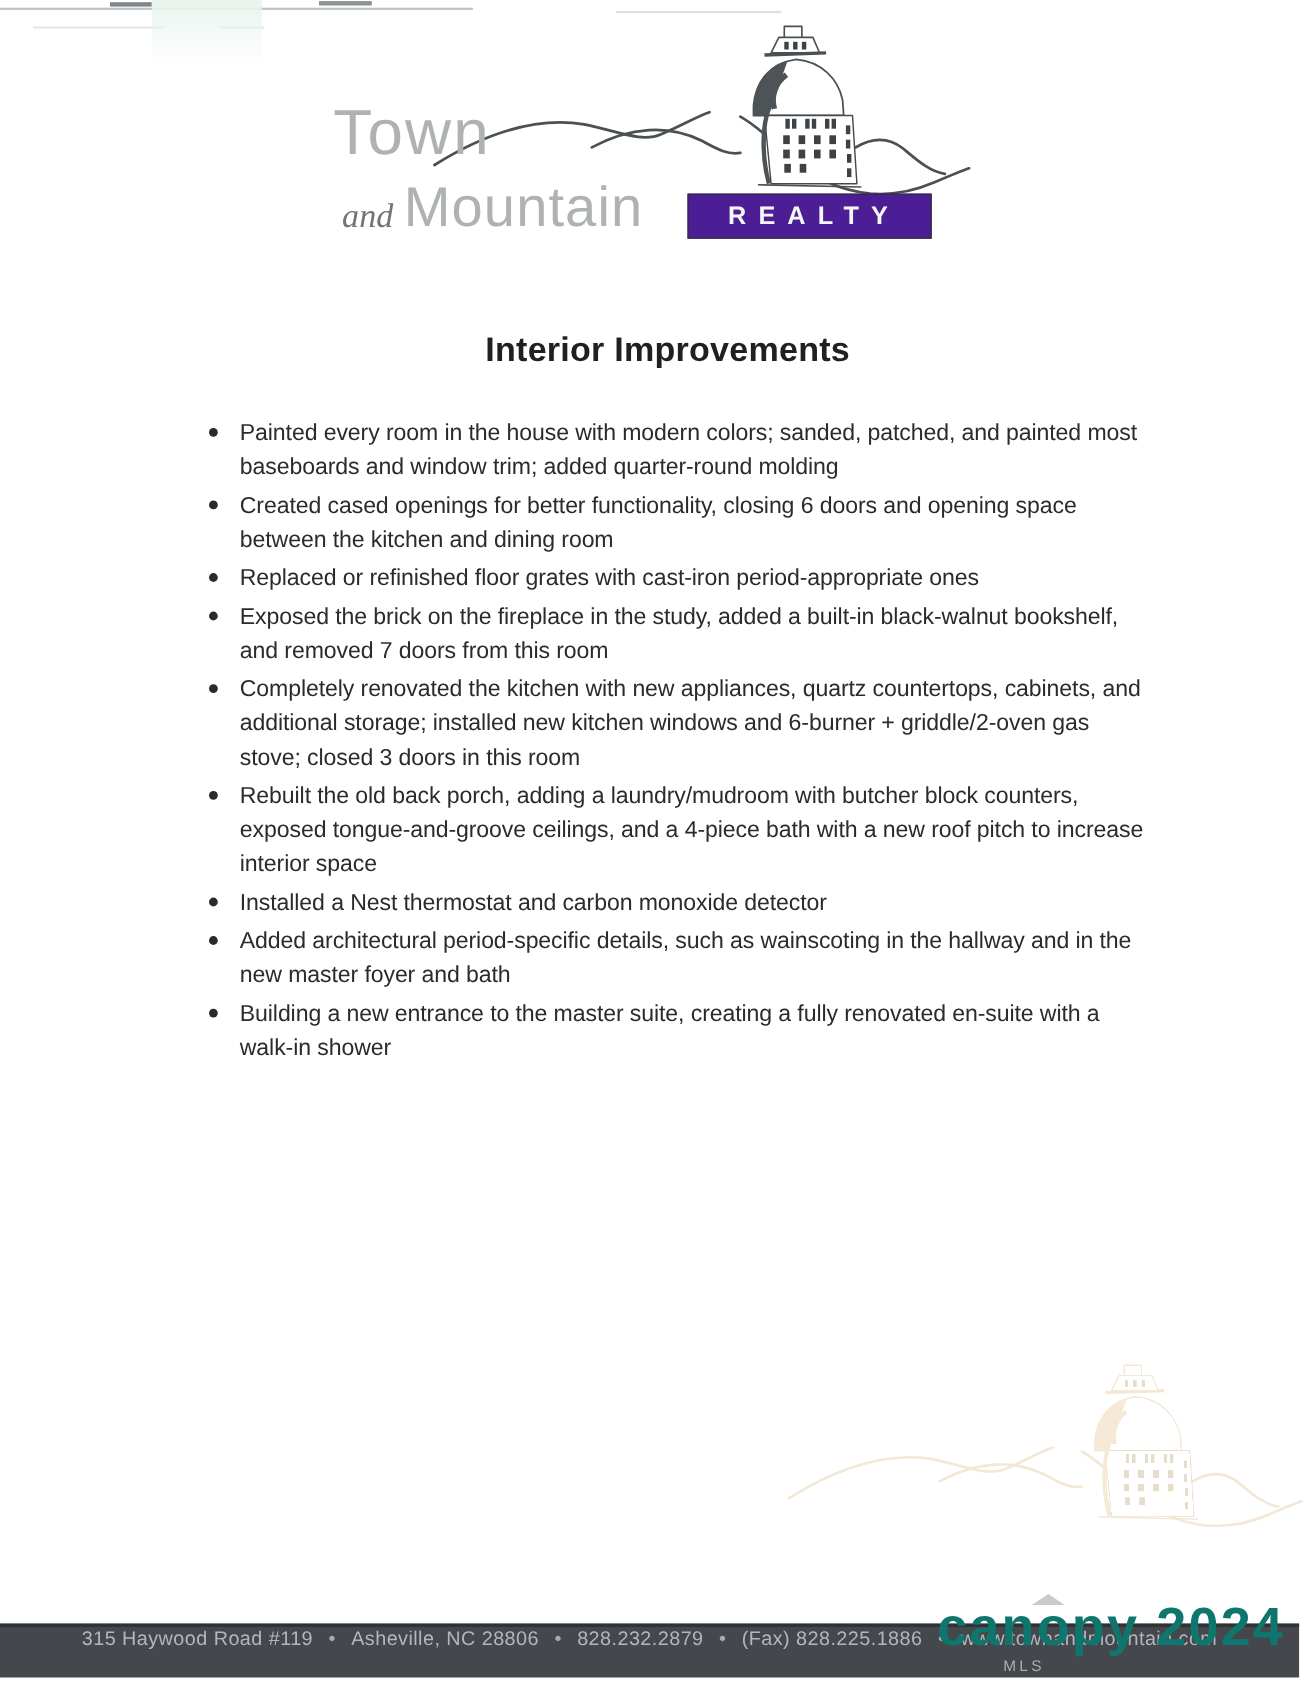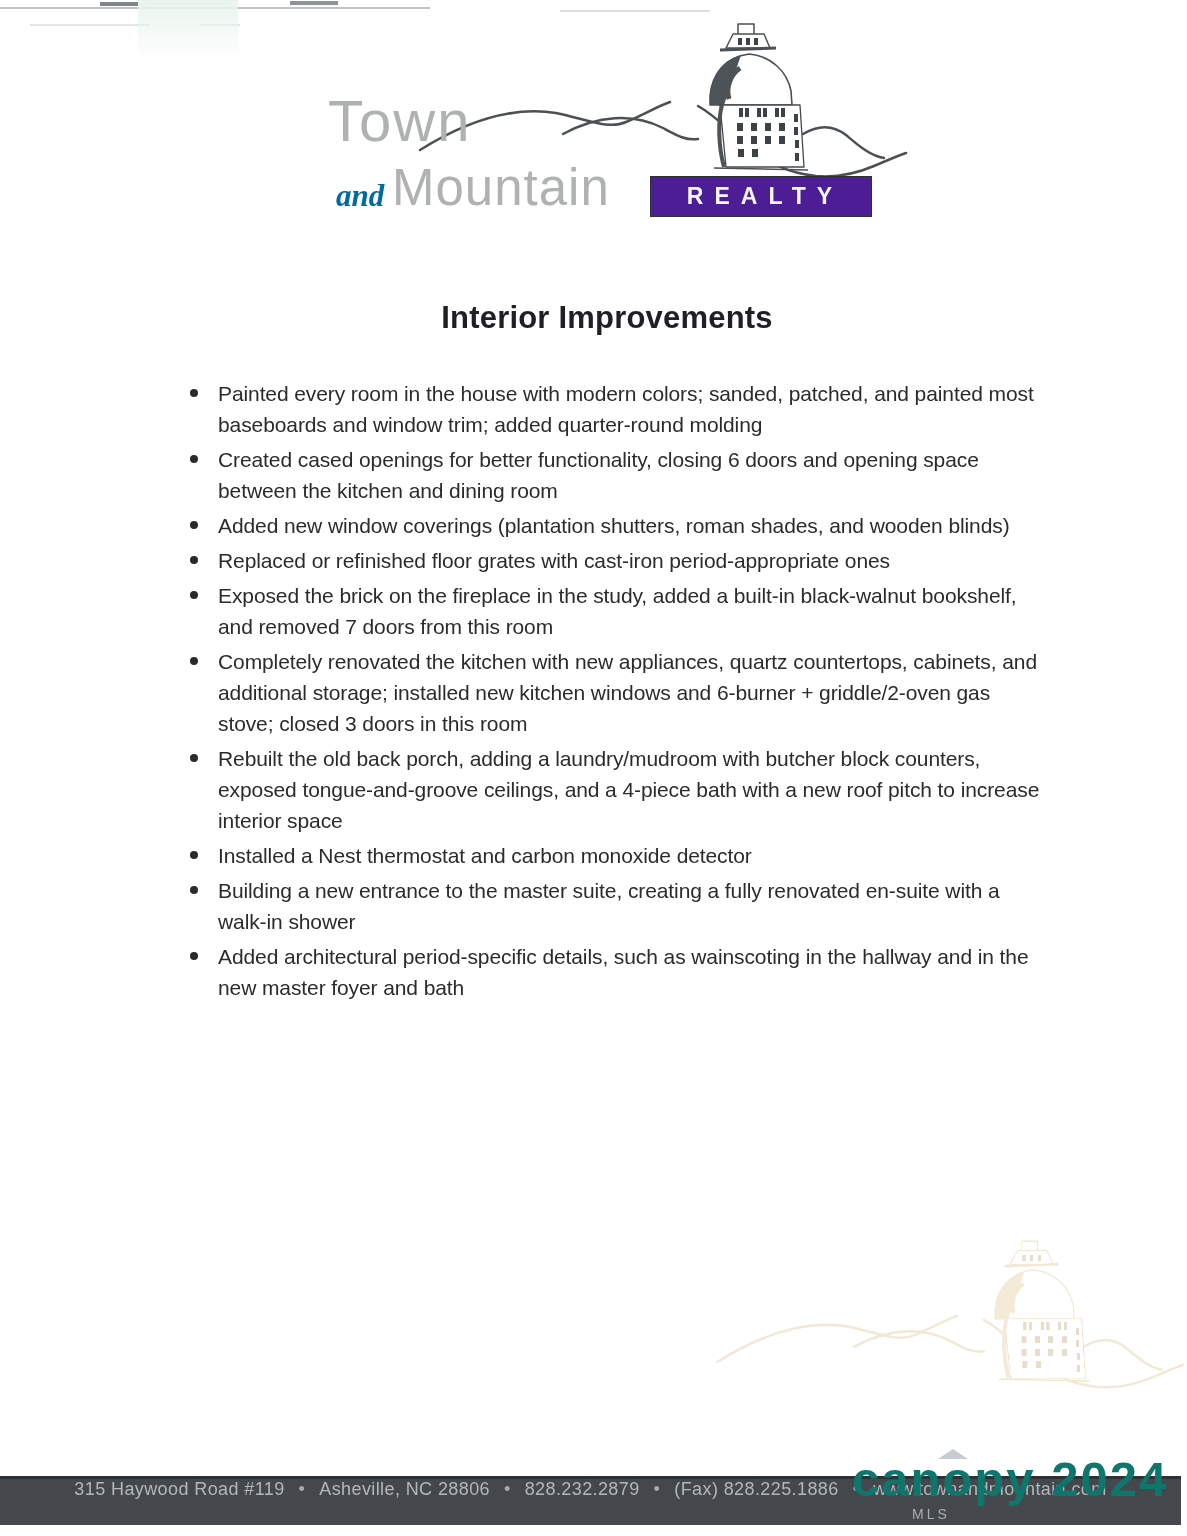--- a/index.html
+++ b/index.html
@@ -13,30 +13,30 @@
   .sl-b{left:100px;top:2px;width:38px;height:4px;background:#808689;}
   .sl-c{left:150px;top:0;width:80px;height:6px;background:#cfe7dc;}
   .sl-d{left:290px;top:1px;width:48px;height:4px;background:#8d9295;}
   .sl-e{left:560px;top:10px;width:150px;height:2px;background:#dcdfe0;}
   .sl-f{left:30px;top:24px;width:120px;height:2px;background:#e4e6e7;}
   .sl-g{left:200px;top:24px;width:40px;height:2px;background:#e4e6e7;}
   .scan-tint{position:absolute;left:138px;top:0;width:100px;height:60px;
     background:linear-gradient(#e9f4ee,rgba(255,255,255,0));pointer-events:none;}
 
   
-  .logo-wrap{position:absolute;left:308px;top:18px;width:600px;height:212px;}
+  .logo-wrap{position:absolute;left:283px;top:18px;width:600px;height:212px;}
   .logo-art{position:absolute;left:0;top:0;width:600px;height:212px;}
   .logo-art svg{width:100%;height:100%;display:block;}
   .logo-town{
     position:absolute;left:20px;top:74px;font-size:58px;line-height:1;
     color:#aeb3b0;letter-spacing:2px;font-family:"Liberation Sans",sans-serif;
   }
   .logo-and{
     position:absolute;left:28px;top:162px;font-size:31px;line-height:1;
-    color:#0369a1;font-style:italic;font-weight:bold;
+    color:#737373;font-style:italic;font-weight:normal;
     font-family:"Liberation Serif",serif;
   }
   .logo-mountain{
     position:absolute;left:84px;top:144px;font-size:51px;line-height:1;
     color:#aeb3b0;letter-spacing:1px;font-family:"Liberation Sans",sans-serif;
   }
   .logo-realty{
     position:absolute;left:342px;top:158px;width:222px;height:41px;
     background:#4c1d95;border:1px solid #2c3134;box-sizing:border-box;
     color:#f4f5f5;font-size:23px;font-weight:bold;letter-spacing:11px;
@@ -171,28 +171,27 @@
     <div class="logo-and">and</div>
     <div class="logo-mountain">Mountain</div>
     <div class="logo-realty">REALTY</div>
   </div>
 
   <div class="doc-title">Interior Improvements</div>
 
   <ul class="improvements">
     <li>Painted every room in the house with modern colors; sanded, patched, and painted most baseboards and window trim; added quarter-round molding</li>
     <li>Created cased openings for better functionality, closing 6 doors and opening space between the kitchen and dining room</li>
-    <li>Added new window coverings (plantation shutters, roman shades, and wooden blinds)</li>
     <li>Replaced or refinished floor grates with cast-iron period-appropriate ones</li>
     <li>Exposed the brick on the fireplace in the study, added a built-in black-walnut bookshelf, and removed 7 doors from this room</li>
     <li>Completely renovated the kitchen with new appliances, quartz countertops, cabinets, and additional storage; installed new kitchen windows and 6-burner + griddle/2-oven gas stove; closed 3 doors in this room</li>
     <li>Rebuilt the old back porch, adding a laundry/mudroom with butcher block counters, exposed tongue-and-groove ceilings, and a 4-piece bath with a new roof pitch to increase interior space</li>
     <li>Installed a Nest thermostat and carbon monoxide detector</li>
+    <li>Added architectural period-specific details, such as wainscoting in the hallway and in the new master foyer and bath</li>
     <li>Building a new entrance to the master suite, creating a fully renovated en-suite with a walk-in shower</li>
-    <li>Added architectural period-specific details, such as wainscoting in the hallway and in the new master foyer and bath</li>
   </ul>
 
   <div class="faded-logo">
 
       <svg viewBox="0 0 600 212">
         <g fill="none" stroke="#4b5053" stroke-width="2.5" stroke-linecap="round">
 
           <path d="M 112 132 C 160 102 205 88 248 95 C 278 101 300 112 318 104 C 335 97 350 88 362 84"></path>
 
           <path d="M 255 116 C 290 97 325 95 355 110 C 368 117 378 123 390 121"></path>

